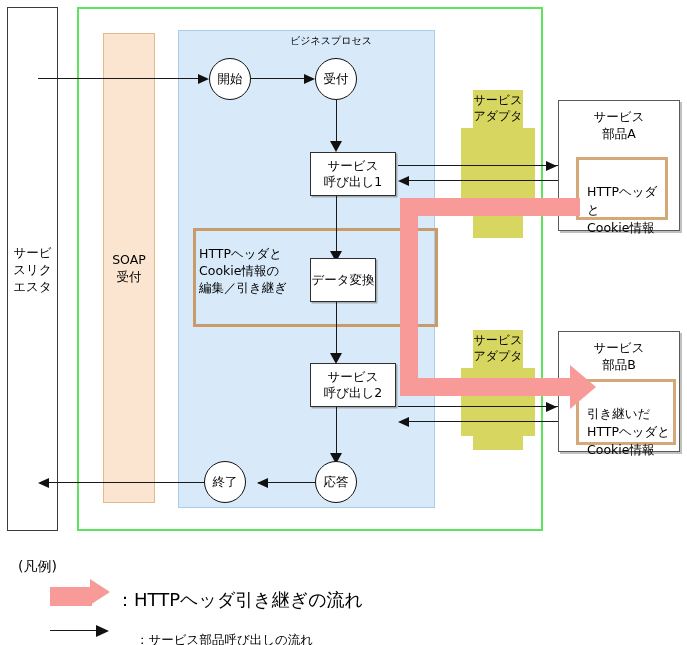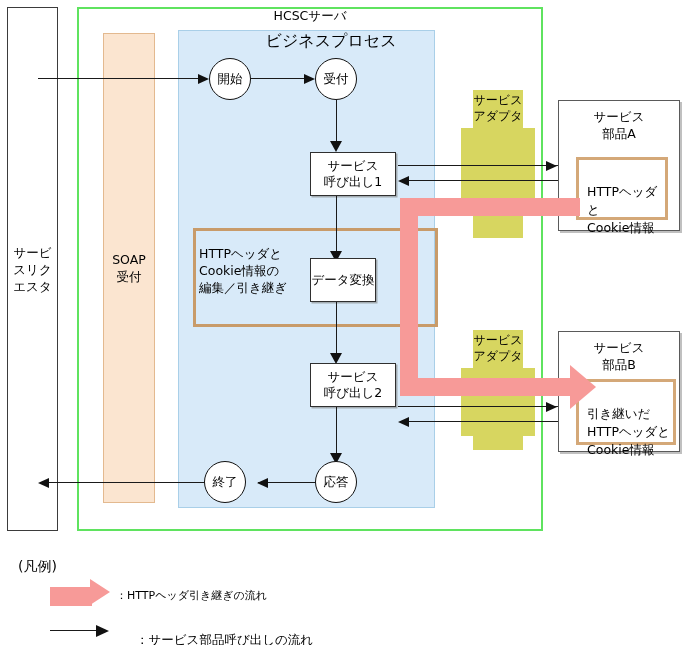--- a/index.html
+++ b/index.html
@@ -64,21 +64,21 @@
   }
 
   
   .bp-box {
     left: 178px; top: 30px; width: 257px; height: 478px;
     background: #d8eaf9;
     border: 1px solid #a9cfe8;
   }
   .bp-title {
     left: 178px; top: 33px; width: 306px;
-    text-align: center; font-size: 16px; line-height: 16px;
+    text-align: center; font-size: 10px; line-height: 16px;
   }
 
   
   .node-circle {
     border: 1.6px solid #111;
     border-radius: 50%;
     background: #ffffff;
     display: flex; align-items: center; justify-content: center;
     font-size: 12.5px;
   }
@@ -161,21 +161,21 @@
 
   
   .legend-title { left: 18px; top: 558px; font-size: 14px; }
   .legend-pink-shaft { left: 50px; top: 587px; width: 42px; height: 19px; background: #f79a98; }
   .legend-pink-head {
     left: 90px; top: 579px; width: 0; height: 0;
     border-top: 13.5px solid transparent;
     border-bottom: 13.5px solid transparent;
     border-left: 20px solid #f79a98;
   }
-  .legend-pink-text { left: 116px; top: 588px; font-size: 11px; }
+  .legend-pink-text { left: 116px; top: 588px; font-size: 18px; }
   .legend-thin-shaft { left: 50px; top: 630px; width: 48px; height: 0; border-top: 1.8px solid #1a1a1a; }
   .legend-thin-head {
     left: 96px; top: 625px; width: 0; height: 0;
     border-top: 6px solid transparent;
     border-bottom: 6px solid transparent;
     border-left: 13px solid #111;
   }
   .legend-thin-text { left: 116px; top: 632px; font-size: 12.5px; margin-left: 20px; }
 </style>
 </head>
@@ -183,21 +183,20 @@
 
 <div id="canvas">
 
   <div class="abs requester">
     <div class="vtxt">サービ
 スリク
 エスタ</div>
   </div>
 
   <div class="abs hcsc-frame"></div>
-  <div class="abs hcsc-title">HCSCサーバ</div>
 
   <div class="abs soap-col">
     <div class="vtxt">SOAP
 受付</div>
   </div>
 
   <div class="abs bp-box"></div>
   <div class="abs bp-title">ビジネスプロセス</div>
 
   <div class="abs hdr-group"></div>

